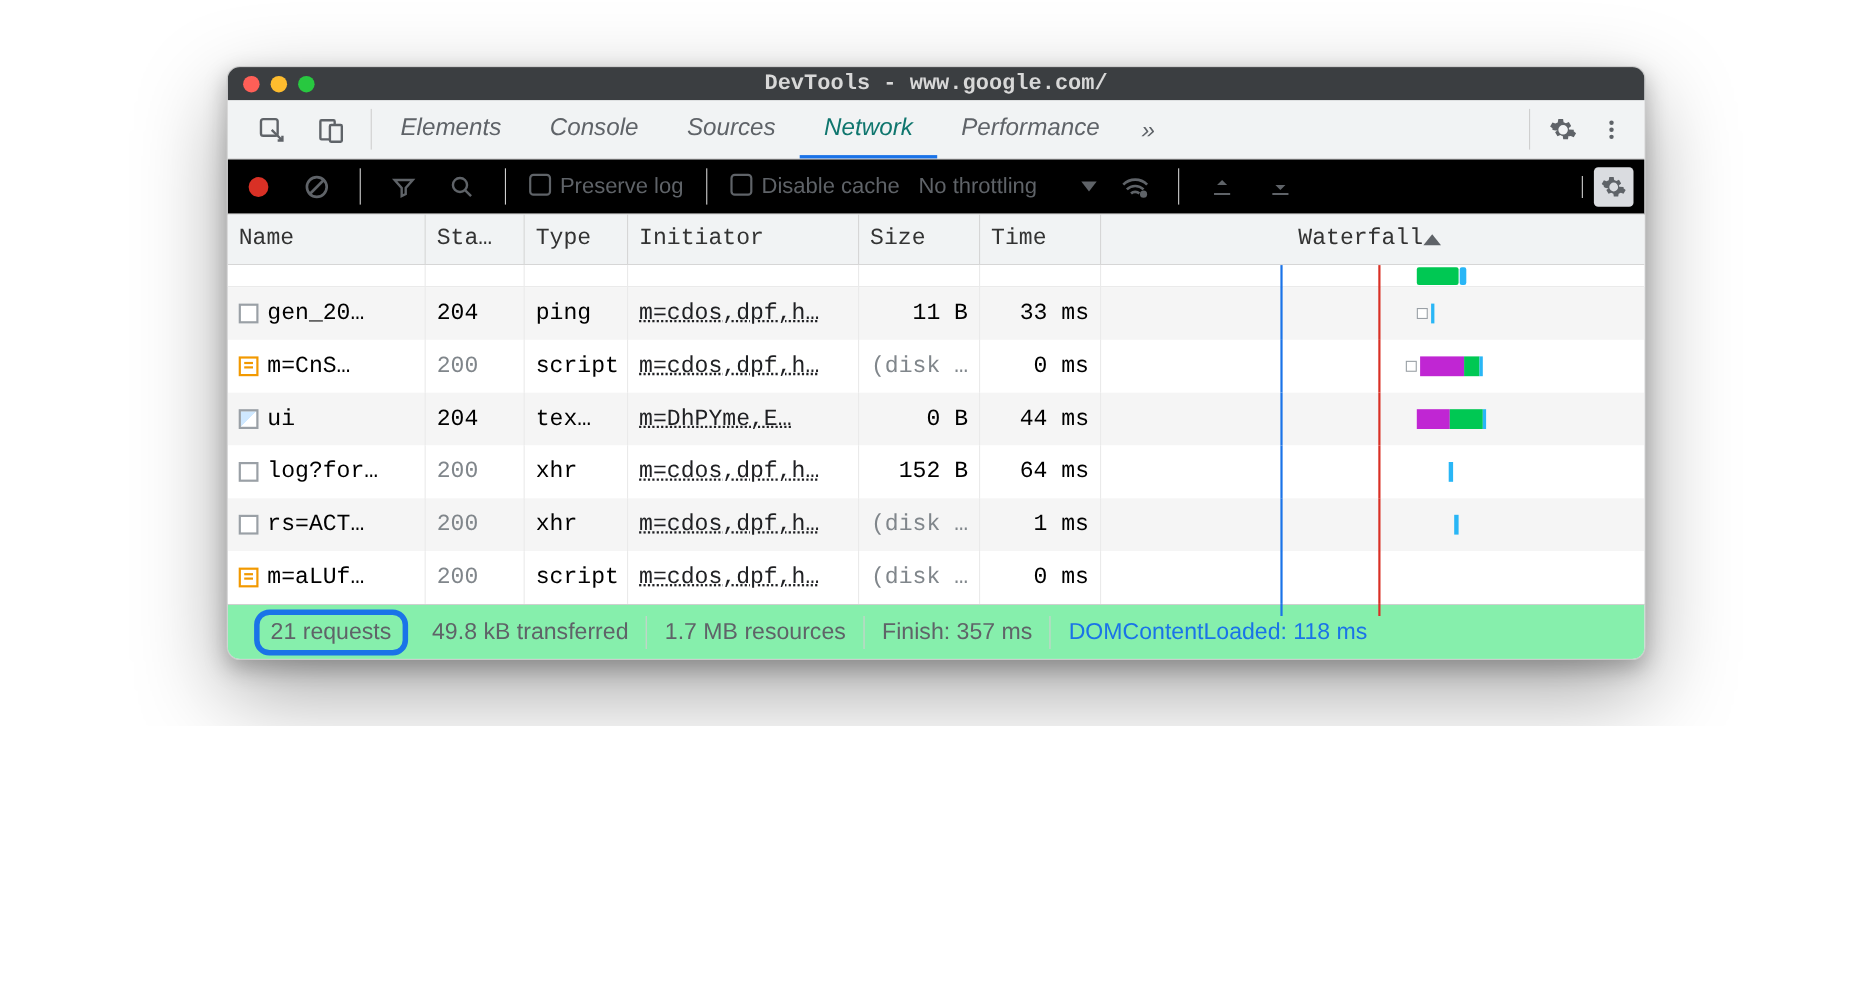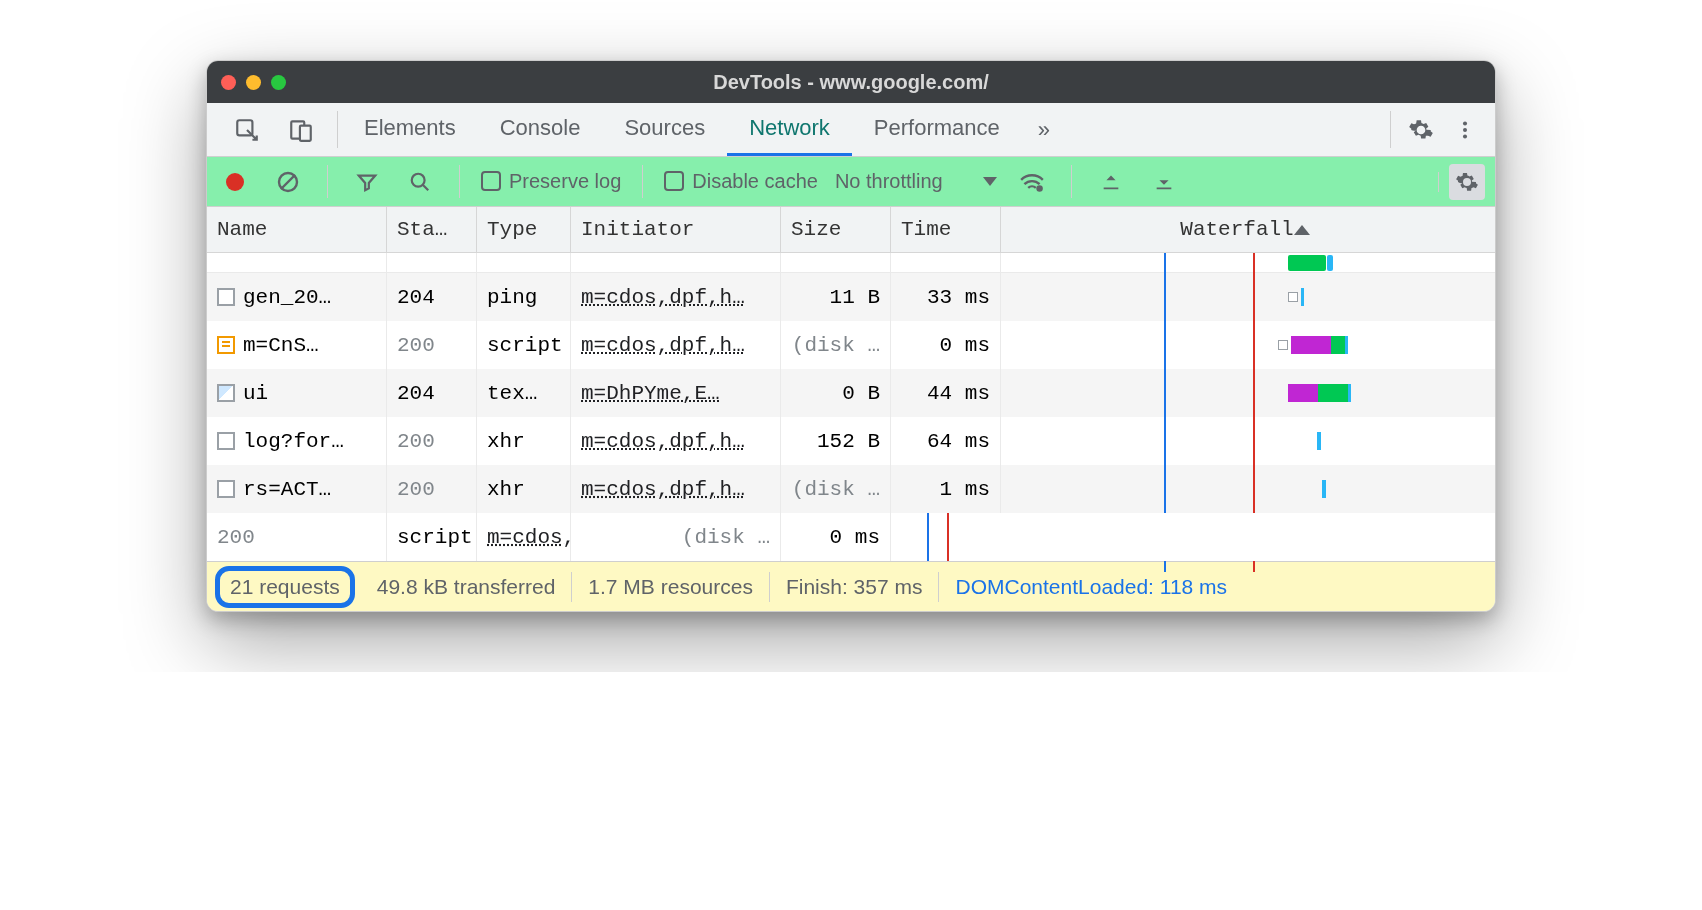--- a/index.html
+++ b/index.html
@@ -13,26 +13,27 @@
   }
   .window {
     width: 1290px;
     border-radius: 12px;
     overflow: hidden;
     box-shadow: 0 30px 80px rgba(0,0,0,0.35), 0 8px 20px rgba(0,0,0,0.25);
     background: #f1f3f4;
     border: 1px solid #ccc;
   }
   .titlebar {
-    height: 42px;
+    height: 30px;
     background: #3b3e41;
     display: flex;
     align-items: center;
     padding: 0 14px;
     position: relative;
+    font-family: Liberation Mono, monospace;
   }
   .traffic { display: flex; gap: 10px; }
   .dot { width: 15px; height: 15px; border-radius: 50%; }
   .dot.red { background: #ff5f57; }
   .dot.yellow { background: #febc2e; }
   .dot.green { background: #28c840; }
   .title-text {
     position: absolute; left:0; right:0;
     text-align: center;
     color: #d8d8d8;
@@ -49,37 +50,37 @@
     padding-left: 8px;
   }
   .tab-icons-left {
     display: flex;
     align-items: center;
     gap: 18px;
     padding: 0 14px;
     color: #5f6368;
   }
   .vsep { width:1px; background:#cfcfcf; align-self: stretch; margin: 8px 4px; }
-  .tabs { display: flex; align-items: stretch; }
+  .tabs { display: flex; align-items: stretch; font-style: italic; }
   .tab {
     display: flex; align-items: center;
     padding: 0 22px;
     font-size: 22px;
     color: #5f6368;
     cursor: pointer;
     border-bottom: 3px solid transparent;
   }
   .tab.active { color: #0f766e; border-bottom-color:#1a73e8; }
   .tab-overflow { display:flex; align-items:center; padding:0 16px; color:#5f6368; font-size:22px; cursor:pointer;}
   .tab-right { margin-left:auto; display:flex; align-items:center; gap: 8px; padding-right:12px; color:#333;}
   .icon-btn { width:36px; height:36px; display:flex; align-items:center; justify-content:center; cursor:pointer; color:#5f6368; border-radius:4px;}
 
   .toolbar {
     height: 50px;
-    background: #86efac;
+    background: #000000;
     display: flex;
     align-items: center;
     border-bottom: 1px solid #cfcfcf;
     padding: 0 10px;
     gap: 17px;
     font-size: 20px;
     color: #5f6368;
   }
   .rec { width:18px; height:18px; border-radius:50%; background:#d93025; }
   .checkbox {
@@ -132,27 +133,27 @@
   
   .wf-wrap { position:absolute; inset:0; }
   .wf-line-blue { position:absolute; top:-20px; bottom:0; width:2px; background:#1a73e8;}
   .wf-line-red  { position:absolute; top:-20px; bottom:0; width:2px; background:#d93025;}
   .wf-bar { position:absolute; height:18px; top:50%; transform:translateY(-50%); border-radius:2px; display:flex;}
   .seg { height:100%; }
   .pre-box { width:10px;height:10px;border:1px solid #9aa0a6; background:#fff; margin-right:3px; align-self:center;}
 
   .statusbar {
     height: 50px;
-    background:#fef9c3;
+    background:#86efac;
     border-top:1px solid #cfcfcf;
     display:flex;
     align-items:center;
     font-size: 21px;
     color:#5f6368;
-    padding: 0 8px;
+    padding: 0 24px;
   }
   .status-item { padding: 0 16px; border-right:1px solid #cfcfcf; height:30px; display:flex; align-items:center;}
   .status-item:last-child{ border-right:none; }
   .highlight-ring {
     border: 5px solid #1a73e8;
     border-radius: 14px;
     padding: 4px 10px;
     margin-right:6px;
   }
   .dcl { color:#1a73e8; }
@@ -420,20 +421,24 @@
       <div class="wf-wrap">
         <div class="wf-line-blue" style="left:33%"></div>
         <div class="wf-line-red" style="left:51%"></div>
         <div class="wf-bar" style="left:65%">
                 <span class="seg" style="width:4px;background:#29b6f6"></span>
               </div>
       </div>
     </div>
         </div>
         <div class="row">
+    <div class="cell name">
+            <span class="file-ico js"></span>
+            <span>m=aLUf…</span>
+          </div>
     <div class="cell muted">200</div>
     <div class="cell">script</div>
     <div class="cell">
             <span class="initiator">m=cdos,dpf,h…</span>
           </div>
     <div class="cell num muted">(disk …</div>
     <div class="cell num">0 ms</div>
     <div class="cell waterfall">
       <div class="wf-wrap">
         <div class="wf-line-blue" style="left:33%"></div>

